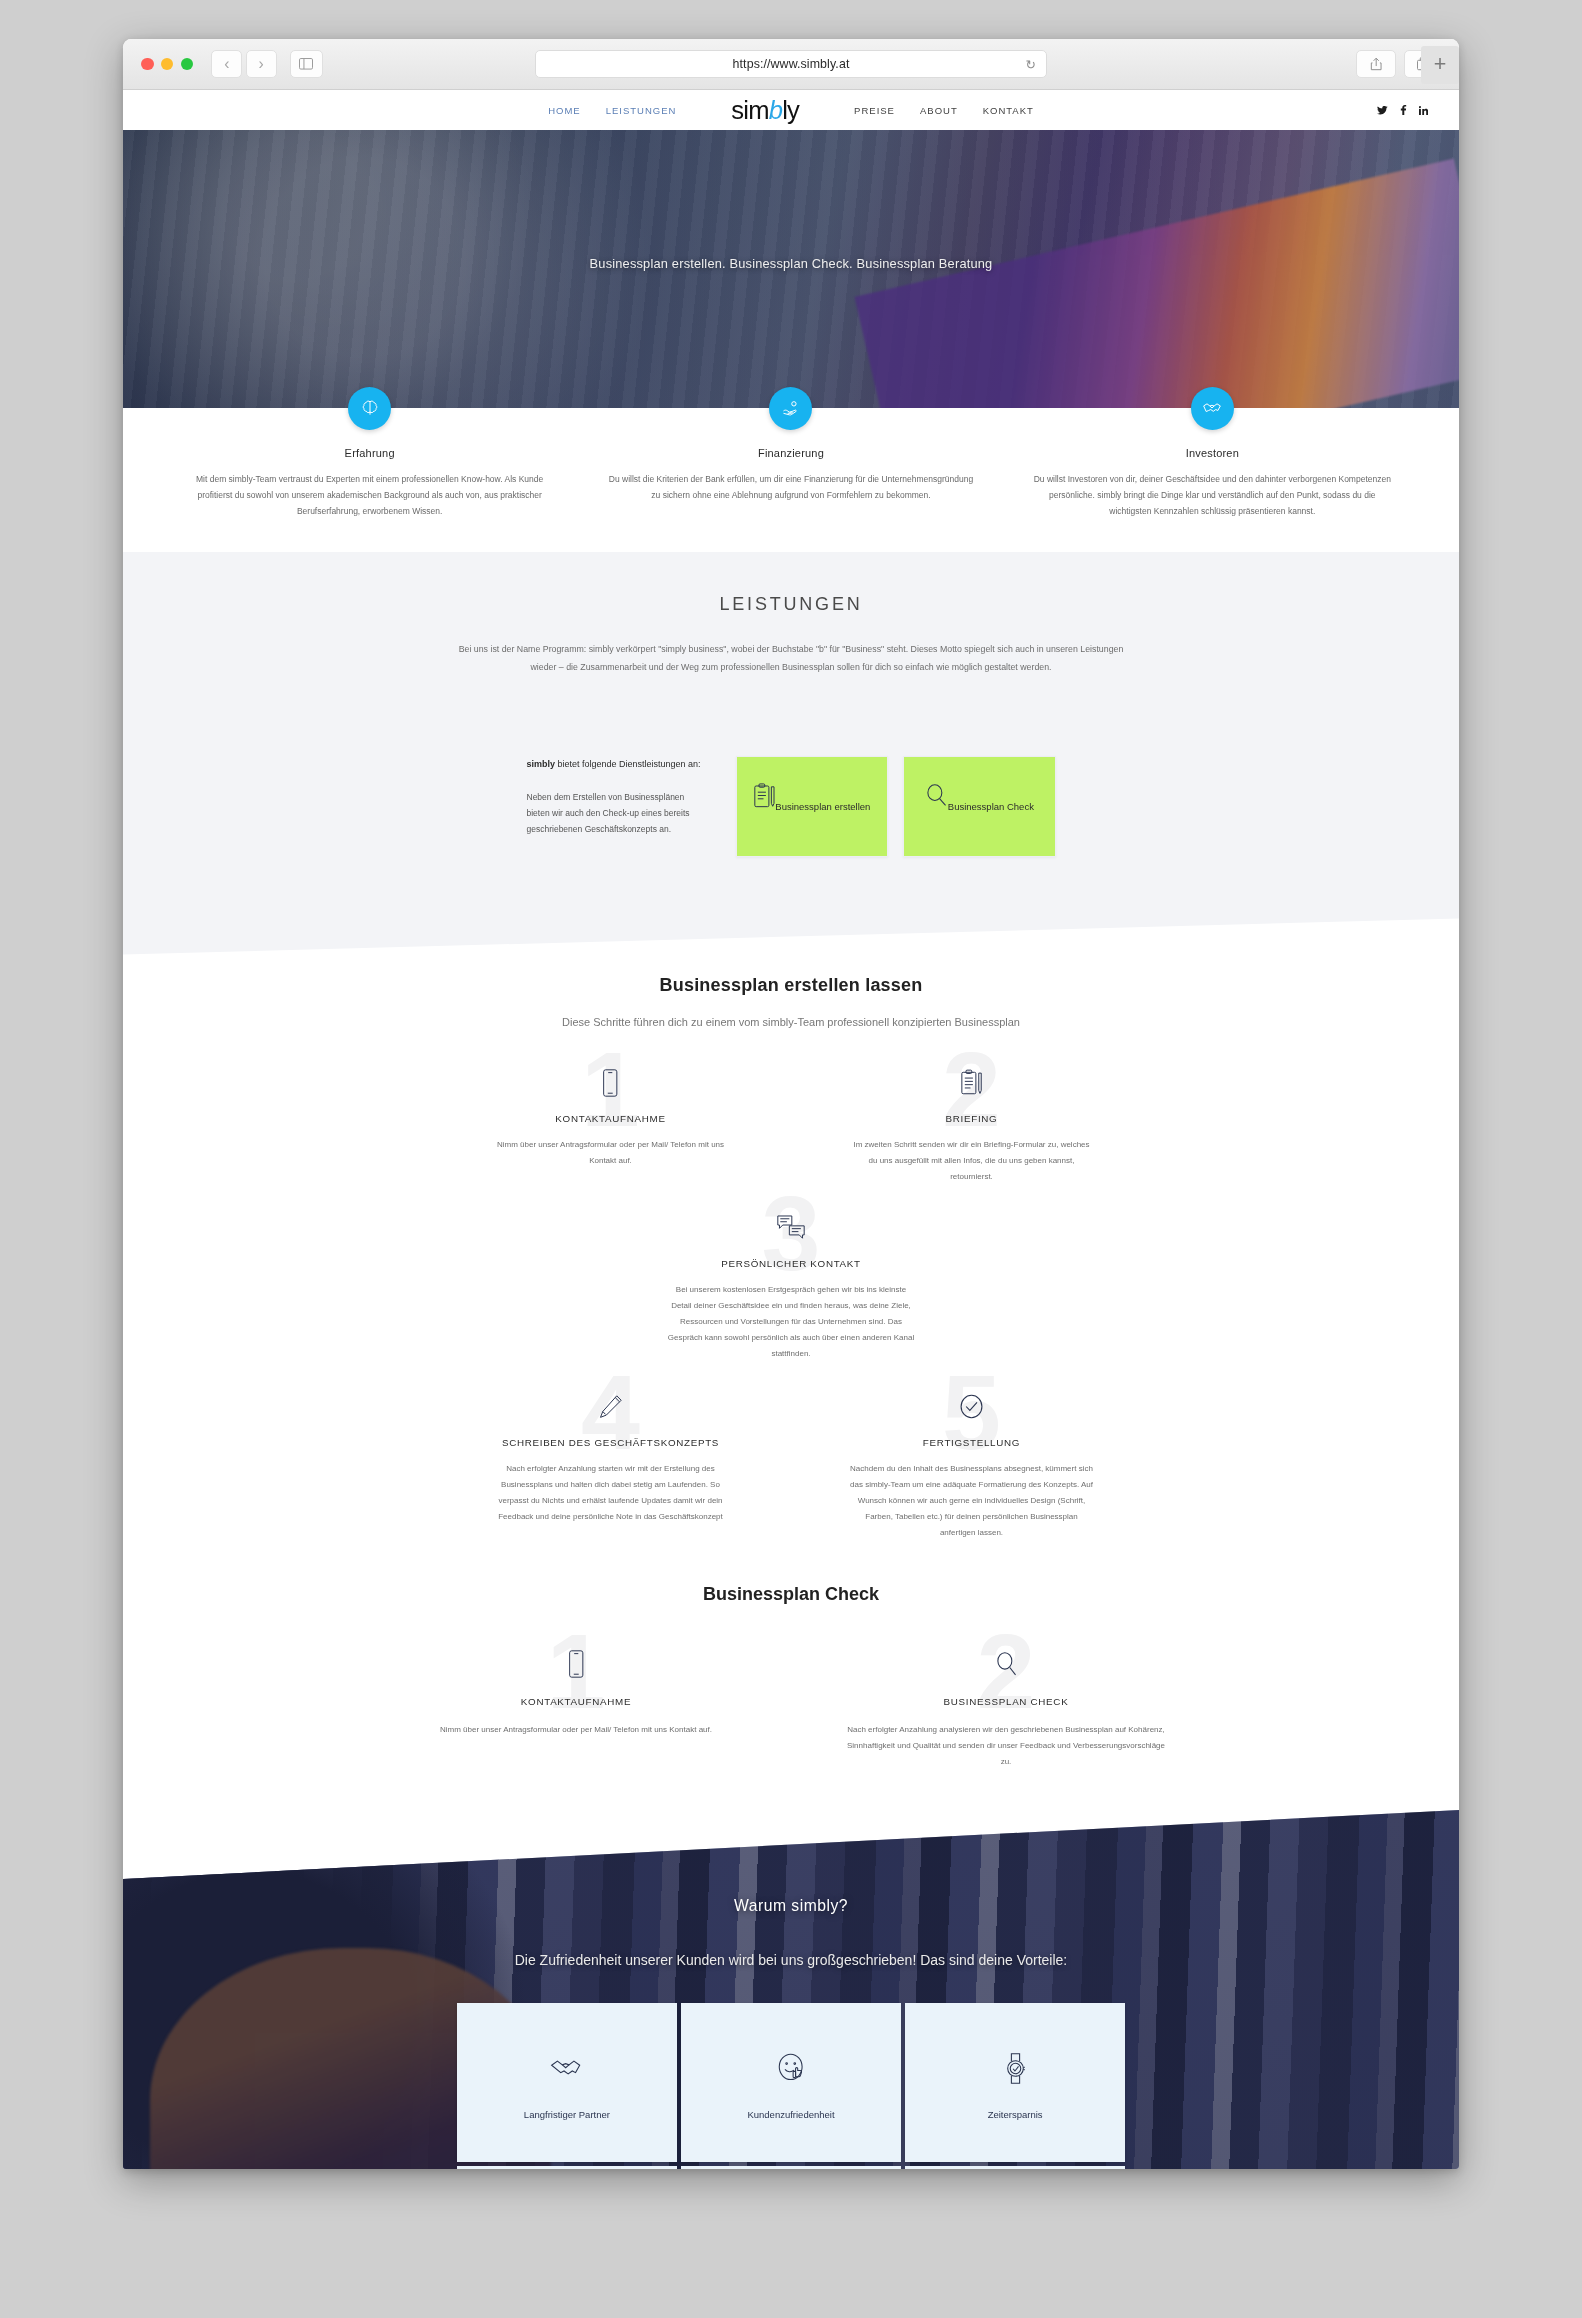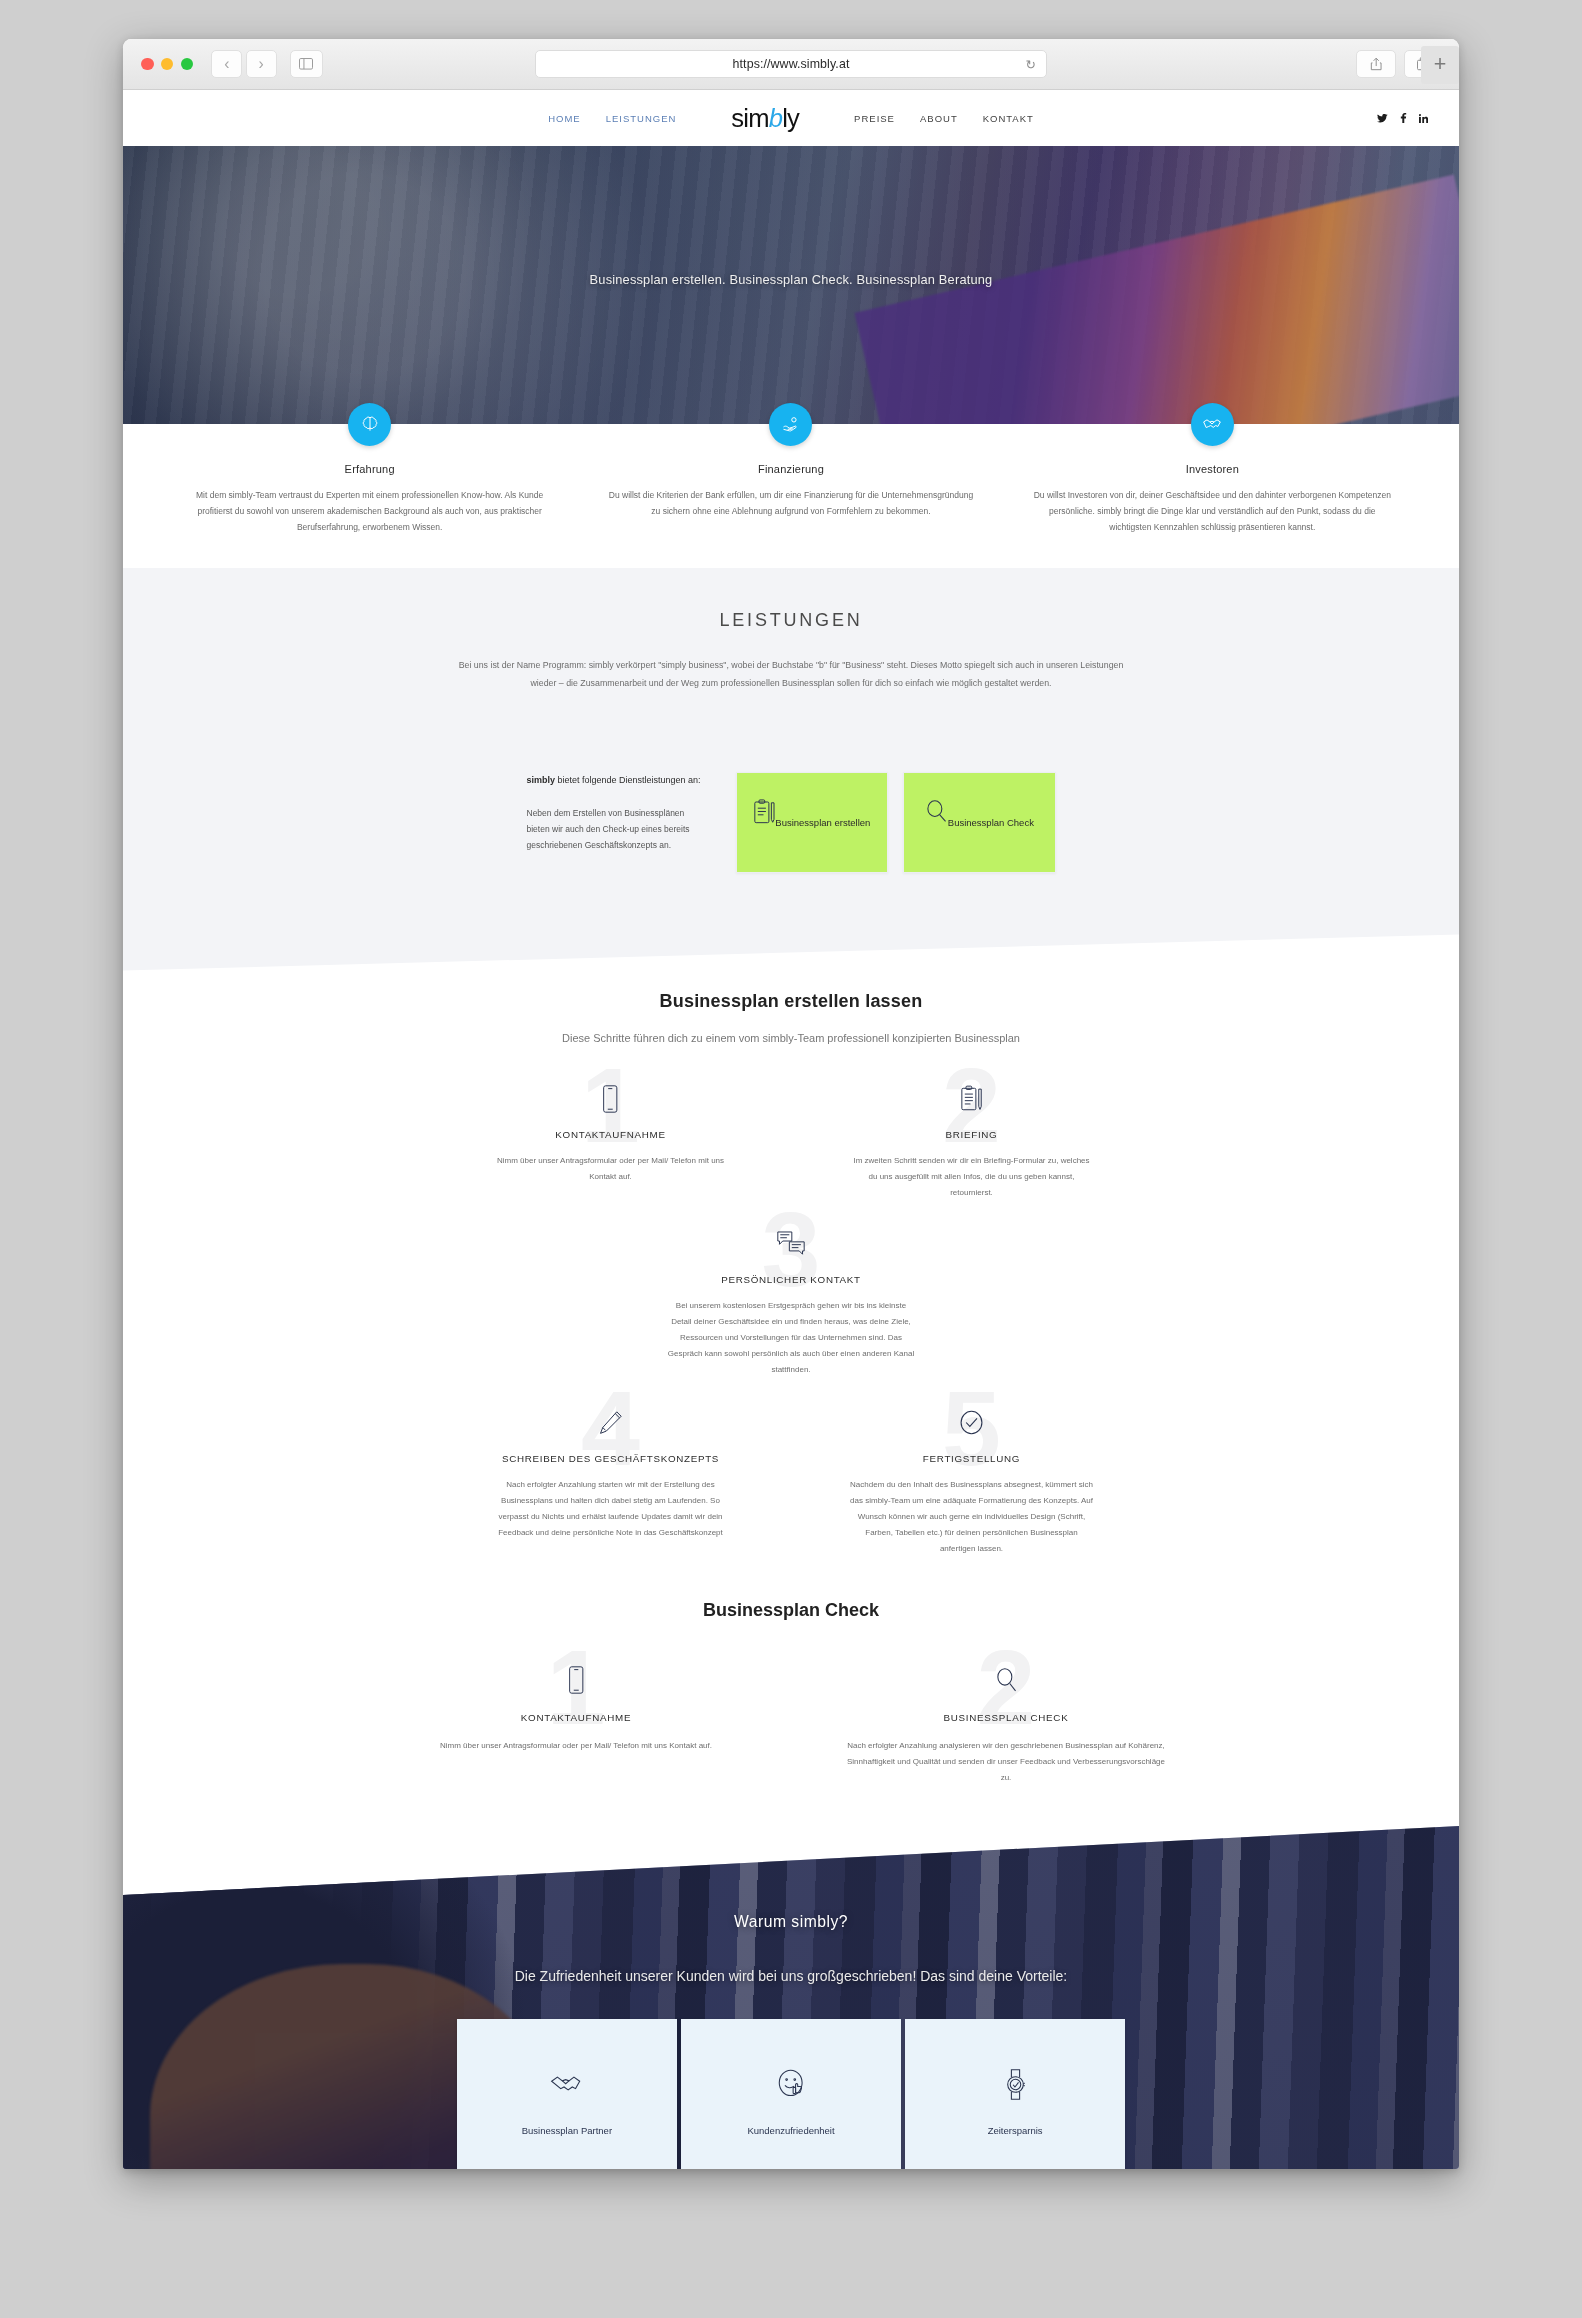--- a/index.html
+++ b/index.html
@@ -68,21 +68,21 @@
     display:flex;align-items:center;justify-content:center;
     color:#7a7a7a;font-size:21.5px;font-weight:300;line-height:1;
     position:absolute; right:0; top:6.6px; border-radius:3.3px;
   }
 
   
   .page { position:relative; width:100%; height:2079px; background:#fff; overflow:hidden; }
 
   
   .sitenav {
-    height:56px; background:#fff;
+    height:40px; background:#fff;
     display:flex; align-items:center; justify-content:center;
     position:relative; z-index:5;
   }
   .navgroup { display:flex; align-items:center; gap:25px; }
   .navlink {
     font-size:9.5px; letter-spacing:1px; color:#5b7fb5; text-transform:uppercase;
   }
   .navlink.dark { color:#3f3f3f; }
   .brand {
     margin:0 30px; font-size:25.6px; letter-spacing:-0.8px; color:#111;
@@ -541,21 +541,21 @@
 
       <div class="benefits">
 
         <div class="benefit">
           <div class="ic">
             <svg width="33" height="25" viewBox="0 0 40 30" fill="none" stroke="#2b3550" stroke-width="1.3">
               <path d="M2 11 9 6l6 4.6 4-1.5 4 1.5L29 6l7 5-5 9-4-2-5 3.6-5-3.6-4 2z"></path>
               <path d="M15 10.6 19 14l4-3.4"></path>
             </svg>
           </div>
-          <div class="lbl">Businessplan Partner</div>
+          <div class="lbl">Langfristiger Partner</div>
         </div>
 
         <div class="benefit">
           <div class="ic">
             <svg width="31" height="31" viewBox="0 0 38 38" fill="none" stroke="#2b3550" stroke-width="1.3">
               <ellipse cx="18" cy="17" rx="14" ry="15.5"></ellipse>
               <circle cx="13" cy="13" r="1"></circle>
                 <circle cx="23" cy="13" r="1"></circle>
               <path d="M11 20c2.6 3.6 8 3.9 11 1"></path>
               <path d="M24 22.5v-3.4c0-1.6 2.6-1.6 2.6 0v2.4h3c1.4 0 2 1 1.6 2.2l-1.3 4c-.3 1-1 1.4-2 1.4H25c-.8 0-1-.5-1-1.2z"></path>

